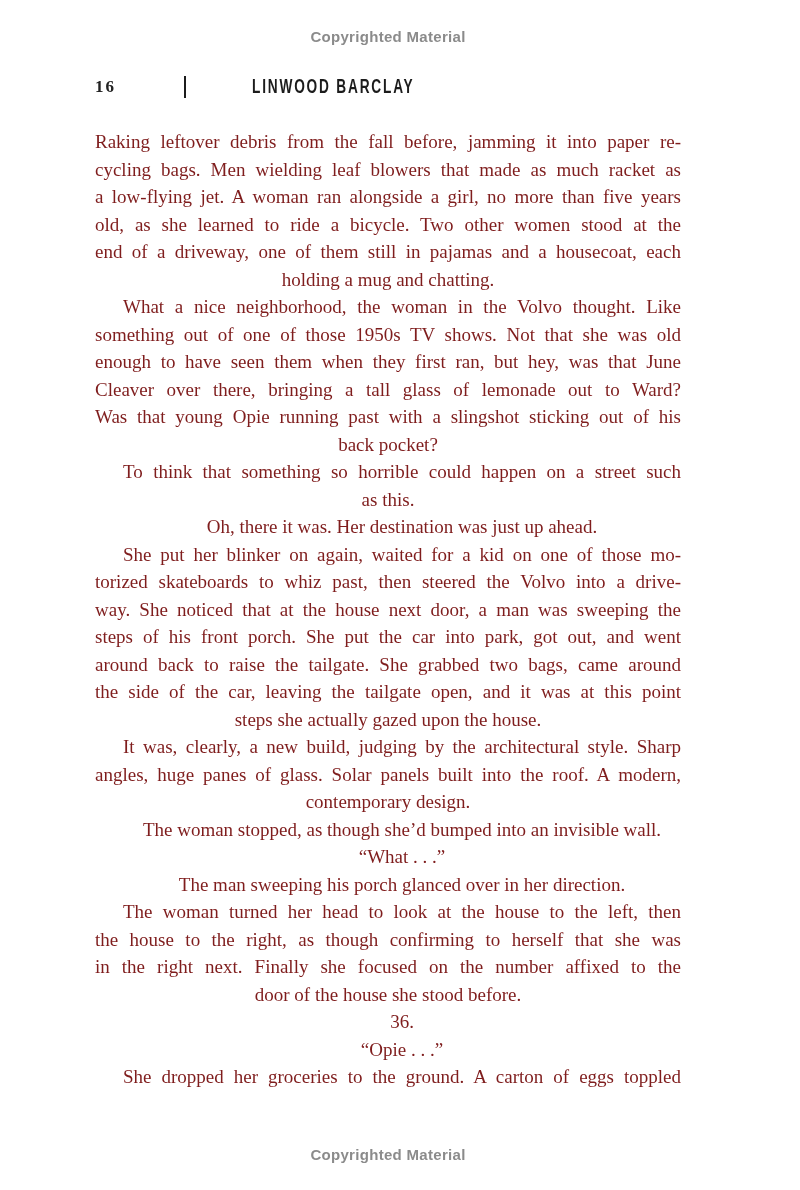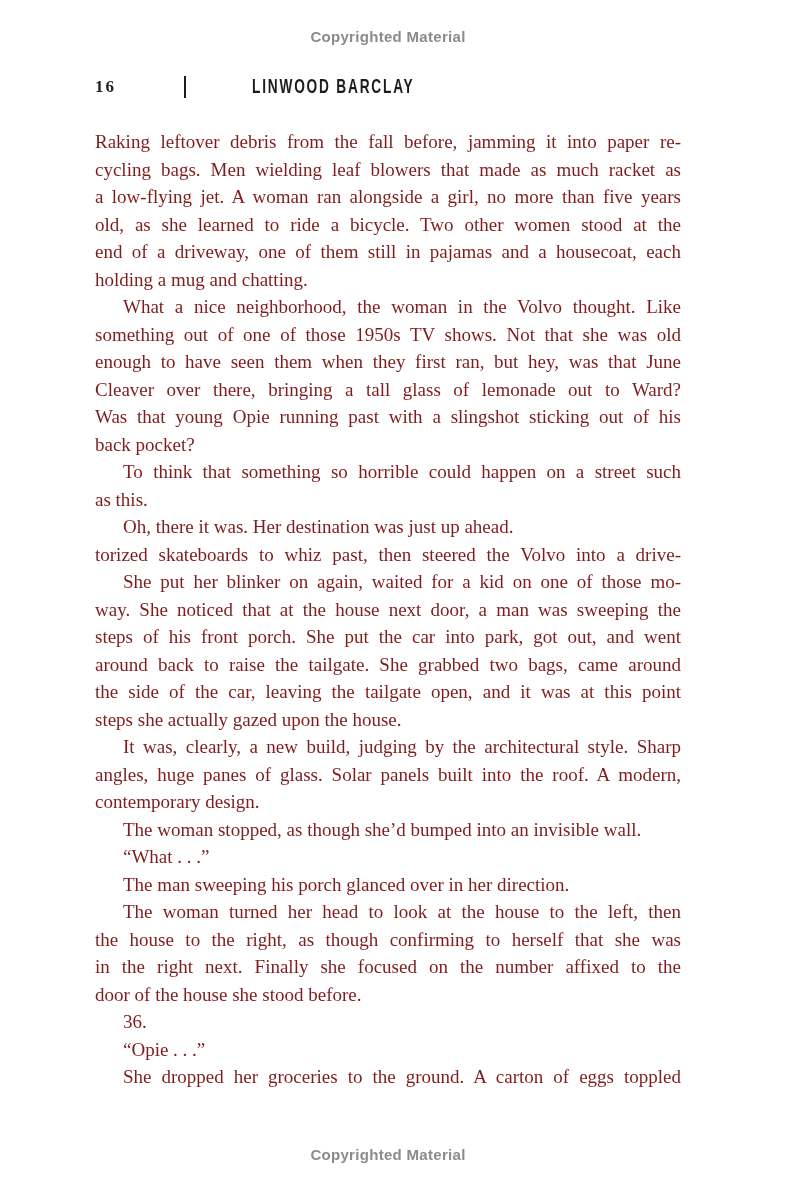--- a/index.html
+++ b/index.html
@@ -64,21 +64,21 @@
     left: 95px;
     top: 128px;
     width: 586px;
     font-size: 19px;
     color: #7f1d1d;
   }
   .para { margin: 0; padding: 0; }
   .line {
     line-height: 27.5px;
     height: 27.5px;
-    text-align: left;
+    text-align: center;
     white-space: normal;
   }
   .line.just {
     text-align: justify;
     text-align-last: justify;
   }
   .line.indent { text-indent: 28px; }
 </style>
 </head>
 <body>
@@ -110,22 +110,22 @@
         <div class="line">back pocket?</div>
       </div>
       <div class="para">
         <div class="line just indent">To think that something so horrible could happen on a street such</div>
         <div class="line">as this.</div>
       </div>
       <div class="para">
         <div class="line indent">Oh, there it was. Her destination was just up ahead.</div>
       </div>
       <div class="para">
+        <div class="line just indent">She put her blinker on again, waited for a kid on one of those mo-</div>
         <div class="line just">torized skateboards to whiz past, then steered the Volvo into a drive-</div>
-        <div class="line just indent">She put her blinker on again, waited for a kid on one of those mo-</div>
         <div class="line just">way. She noticed that at the house next door, a man was sweeping the</div>
         <div class="line just">steps of his front porch. She put the car into park, got out, and went</div>
         <div class="line just">around back to raise the tailgate. She grabbed two bags, came around</div>
         <div class="line just">the side of the car, leaving the tailgate open, and it was at this point</div>
         <div class="line">steps she actually gazed upon the house.</div>
       </div>
       <div class="para">
         <div class="line just indent">It was, clearly, a new build, judging by the architectural style. Sharp</div>
         <div class="line just">angles, huge panes of glass. Solar panels built into the roof. A modern,</div>
         <div class="line">contemporary design.</div>

